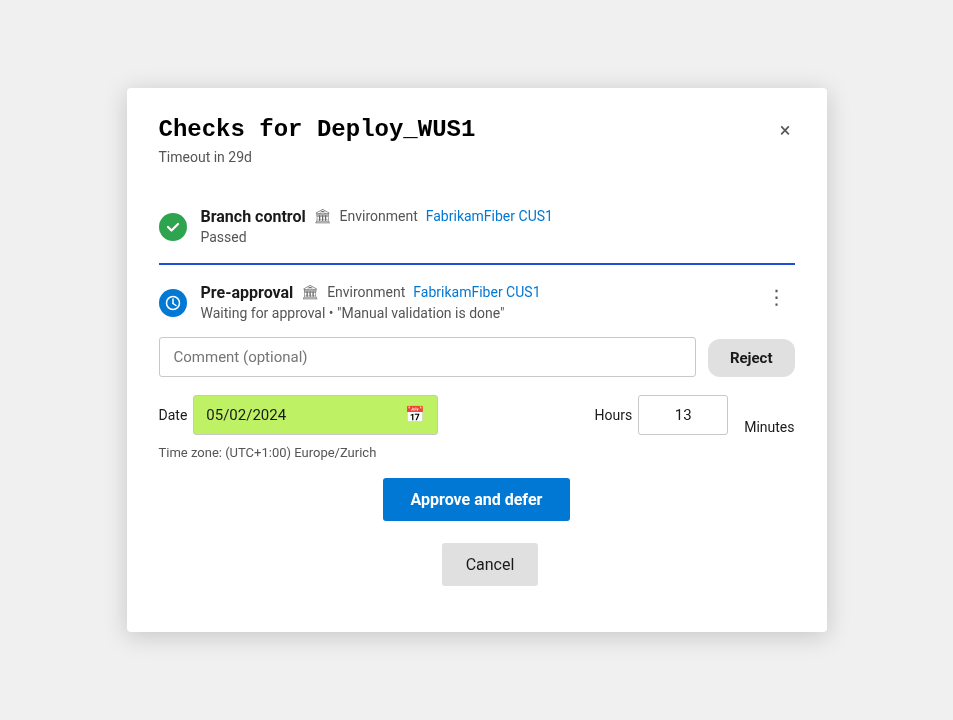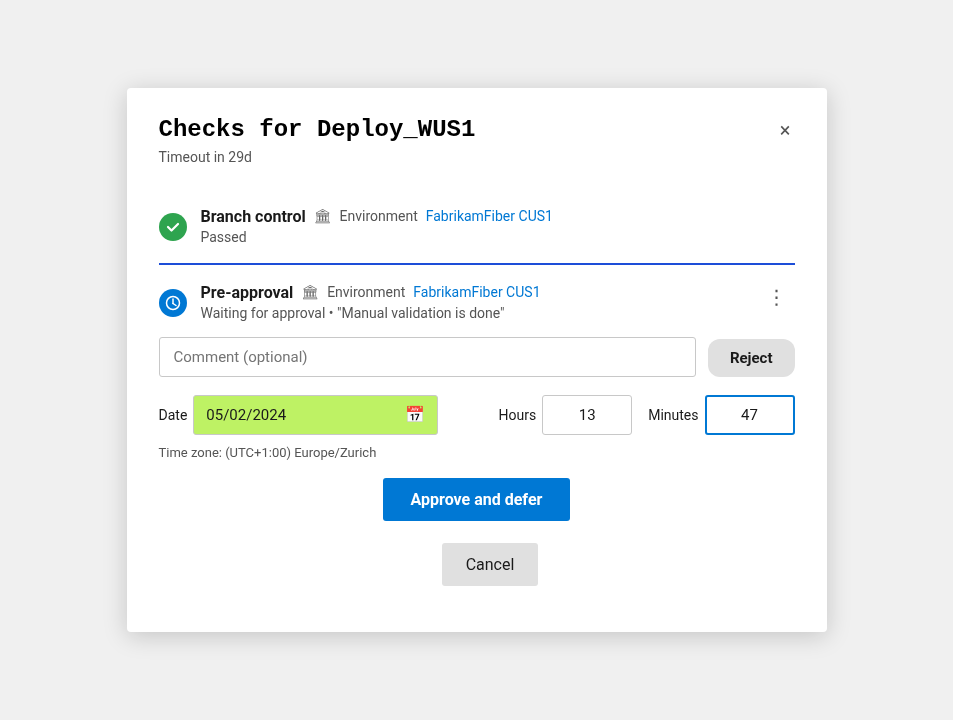--- a/index.html
+++ b/index.html
@@ -358,21 +358,20 @@
           </div>
         </div>
 
         <div class="field-group">
           <label class="field-label">Hours</label>
           <input type="text" class="number-input" value="13" style="">
         </div>
 
         <div class="field-group">
           <label class="field-label">Minutes</label>
-          <input type="text" class="number-input focused" value="47" style="">
         </div>
       </div>
 
       <div class="timezone-text">Time zone: (UTC+1:00) Europe/Zurich</div>
 
       <div class="action-row">
         <button class="approve-btn">Approve and defer</button>
         <button class="cancel-btn">Cancel</button>
       </div>
     </div>

